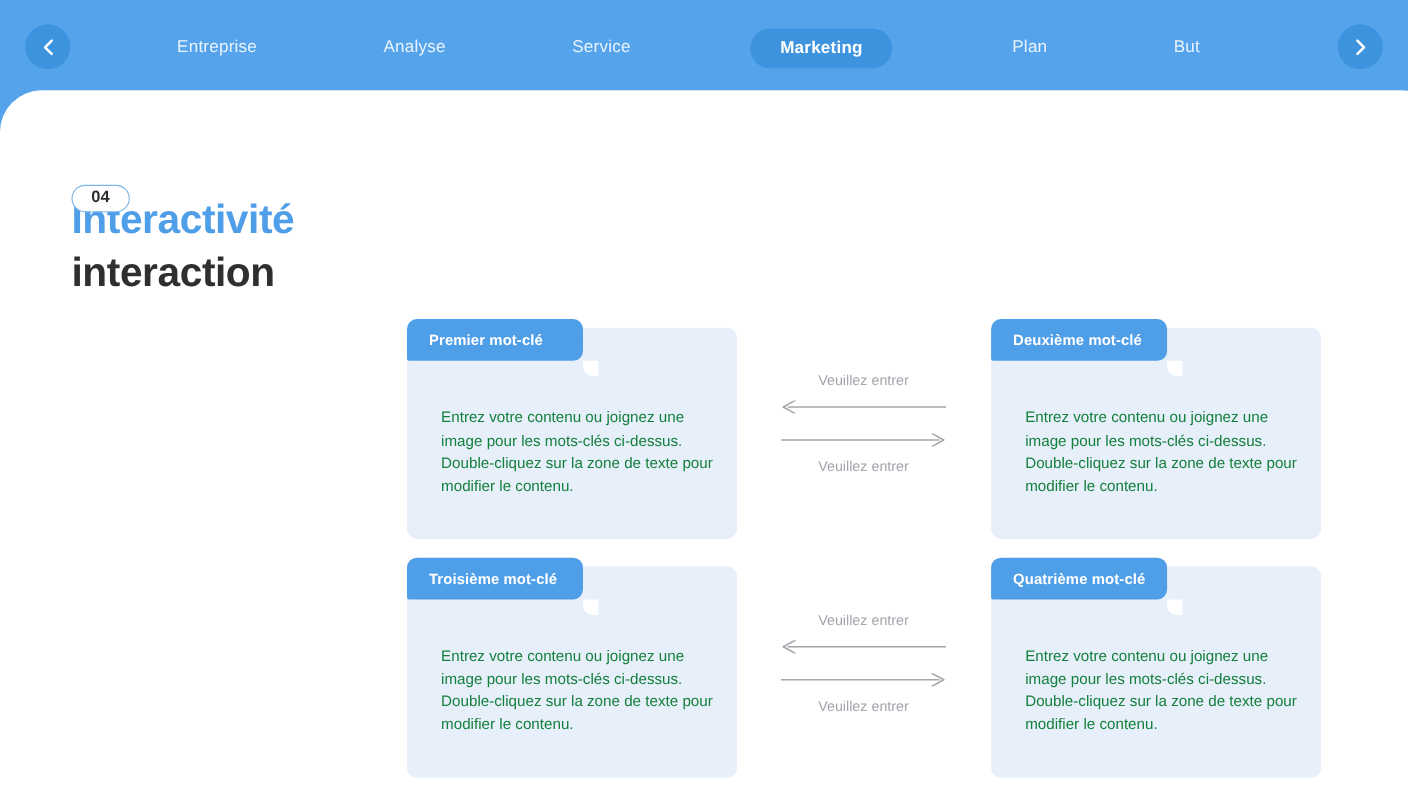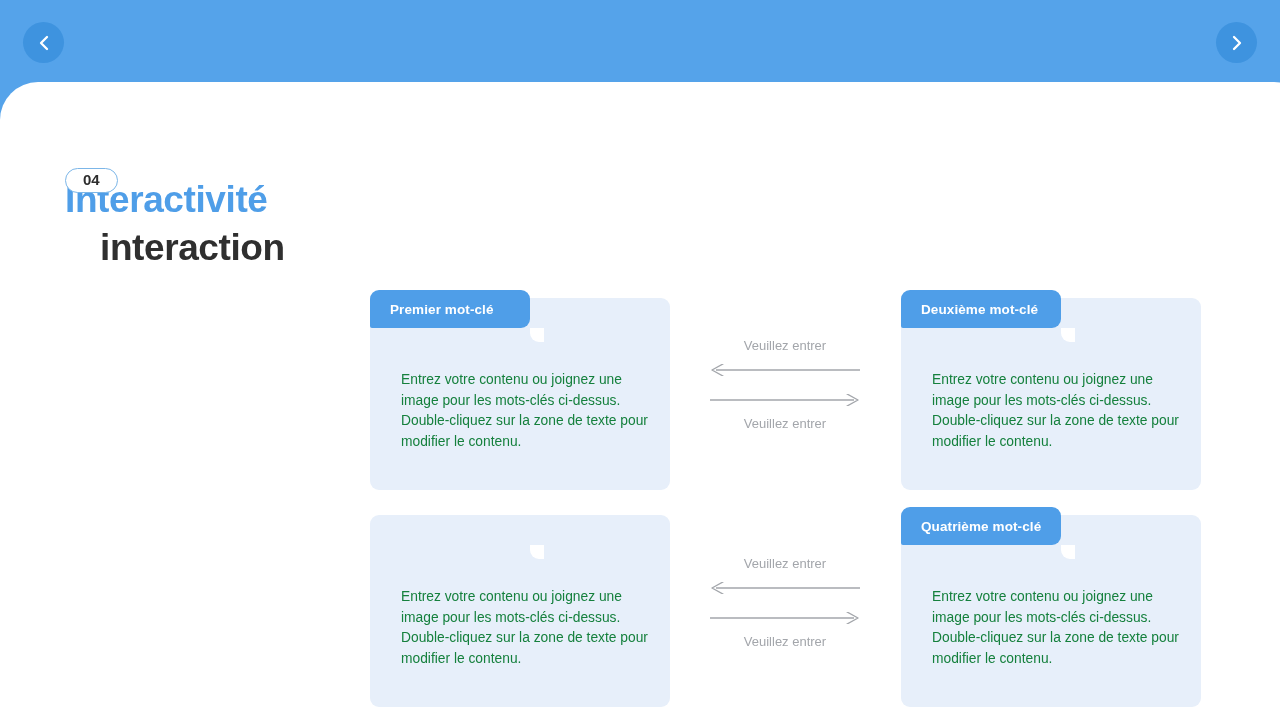--- a/index.html
+++ b/index.html
@@ -120,21 +120,20 @@
     z-index: 2;
     line-height: 1.24;
   }
   .title-line2 {
     font-size: 37px;
     font-weight: bold;
     color: #2f2f2f;
     letter-spacing: -0.4px;
     line-height: 1.24;
     margin-top: 2px;
-    margin-left: 35px;
   }
 
   
   .card {
     position: absolute;
     width: 283px;
     height: 192px;
   }
   .card-body {
     position: absolute;
@@ -221,20 +220,28 @@
   <div class="topnav">
 
     <div class="nav-arrow left">
       <span>
         <svg width="14" height="18" viewBox="0 0 14 18">
           <polyline points="10,3 4,9 10,15" fill="none" stroke="#ffffff" stroke-width="2.3" stroke-linecap="round" stroke-linejoin="round"></polyline>
         </svg>
       </span>
     </div>
 
+    <div class="nav-items">
+      <div class="nav-item">Entreprise</div>
+      <div class="nav-item">Analyse</div>
+      <div class="nav-item">Service</div>
+      <div class="nav-item active">Marketing</div>
+      <div class="nav-item">Plan</div>
+      <div class="nav-item">But</div>
+    </div>
 
     <div class="nav-arrow right">
       <span>
         <svg width="14" height="18" viewBox="0 0 14 18">
           <polyline points="4,3 10,9 4,15" fill="none" stroke="#ffffff" stroke-width="2.3" stroke-linecap="round" stroke-linejoin="round"></polyline>
         </svg>
       </span>
     </div>
   </div>
 
@@ -256,20 +263,21 @@
     <div class="card c2">
       <div class="card-body"></div>
       <div class="card-notch"></div>
       <div class="card-tab">Deuxième mot-clé</div>
       <div class="card-text">Entrez votre contenu ou joignez une image pour les mots-clés ci-dessus. Double-cliquez sur la zone de texte pour modifier le contenu.</div>
     </div>
 
     <div class="card c3">
       <div class="card-body"></div>
       <div class="card-notch"></div>
+      <div class="card-tab">Troisième mot-clé</div>
       <div class="card-text">Entrez votre contenu ou joignez une image pour les mots-clés ci-dessus. Double-cliquez sur la zone de texte pour modifier le contenu.</div>
     </div>
 
     <div class="card c4">
       <div class="card-body"></div>
       <div class="card-notch"></div>
       <div class="card-tab">Quatrième mot-clé</div>
       <div class="card-text">Entrez votre contenu ou joignez une image pour les mots-clés ci-dessus. Double-cliquez sur la zone de texte pour modifier le contenu.</div>
     </div>
 

